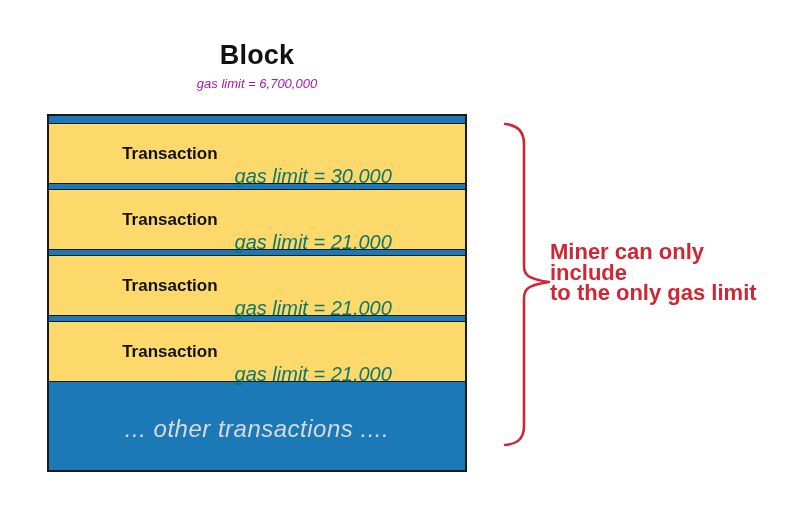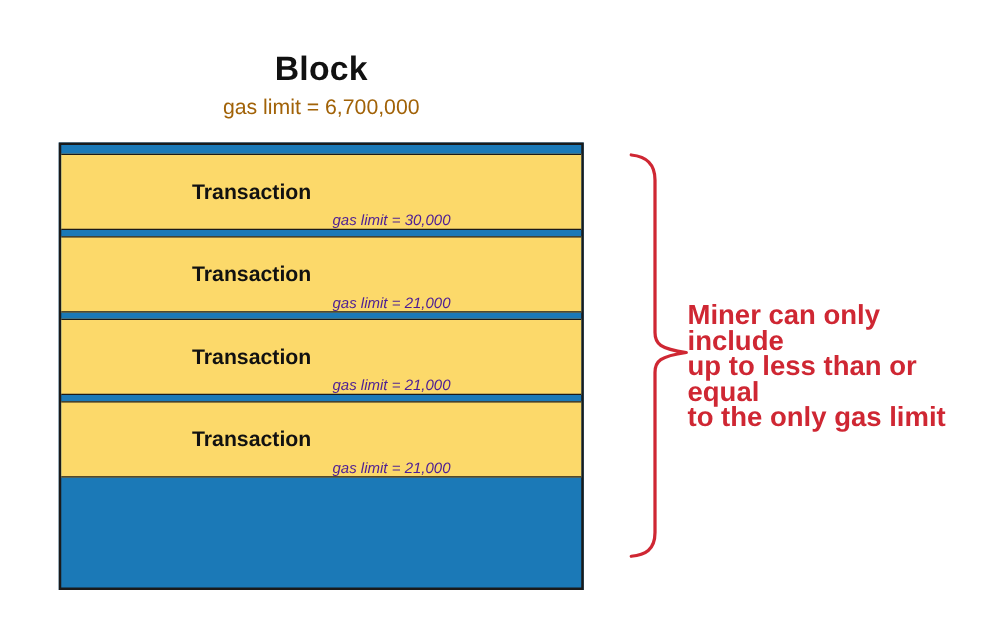--- a/index.html
+++ b/index.html
@@ -30,22 +30,23 @@
     text-align: center;
   }
   .title {
     font-size: 27px;
     font-weight: bold;
     color: #111;
     letter-spacing: 0.2px;
   }
   .subtitle {
     margin-top: 5px;
-    font-size: 17px;
-    color: #a16207;
+    font-size: 13px;
+    font-style: italic;
+    color: #a21caf;
   }
 
   
   .block {
     position: absolute;
     left: 47px;
     top: 114px;
     width: 420px;
     height: 358px;
     background: var(--blue);
@@ -66,23 +67,23 @@
     align-items: center;
     justify-content: center;
     gap: 17px;
   }
   .tx-label {
     font-size: 17px;
     font-weight: bold;
     color: #111;
   }
   .tx-gas {
-    font-size: 12px;
+    font-size: 20px;
     font-style: italic;
-    color: #4c1d95;
+    color: #0f766e;
     margin-top: 45px;
   }
   .other {
     flex: 1 1 auto;
     display: flex;
     align-items: center;
     justify-content: center;
   }
   .other-label {
     font-size: 24px;
@@ -131,28 +132,30 @@
       <div class="tx-gas">gas limit = 21,000</div>
     </div>
     <div class="tx">
       <div class="tx-label">Transaction</div>
       <div class="tx-gas">gas limit = 21,000</div>
     </div>
     <div class="tx">
       <div class="tx-label">Transaction</div>
       <div class="tx-gas">gas limit = 21,000</div>
     </div>
+    <div class="other">
+      <div class="other-label">... other transactions ....</div>
+    </div>
   </div>
 
   <svg class="brace" viewBox="0 0 56 334" xmlns="http://www.w3.org/2000/svg" aria-hidden="true">
     <path d="M 5 6 C 16 7, 24 12, 24 26
              L 24 148 C 24 157, 28 161, 49 164
              C 28 167, 24 171, 24 180
              L 24 308 C 24 322, 16 326, 5 327" fill="none" stroke="currentColor" stroke-width="2.6" stroke-linecap="round" stroke-linejoin="round"></path>
   </svg>
 
   <div class="annotation">
     <div>Miner can only include</div>
-    <div>up to less than or equal</div>
     <div>to the only gas limit</div>
   </div>
 
 </div>
 
 </body></html>

